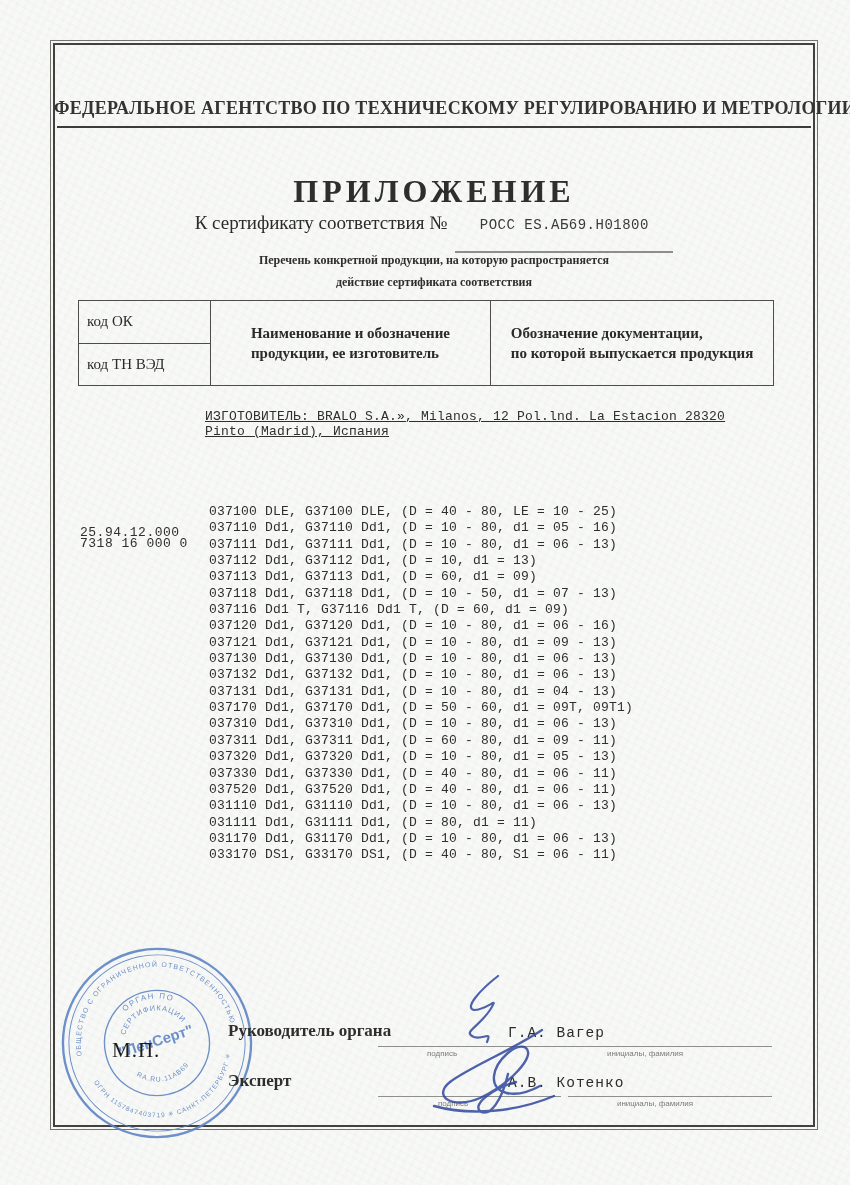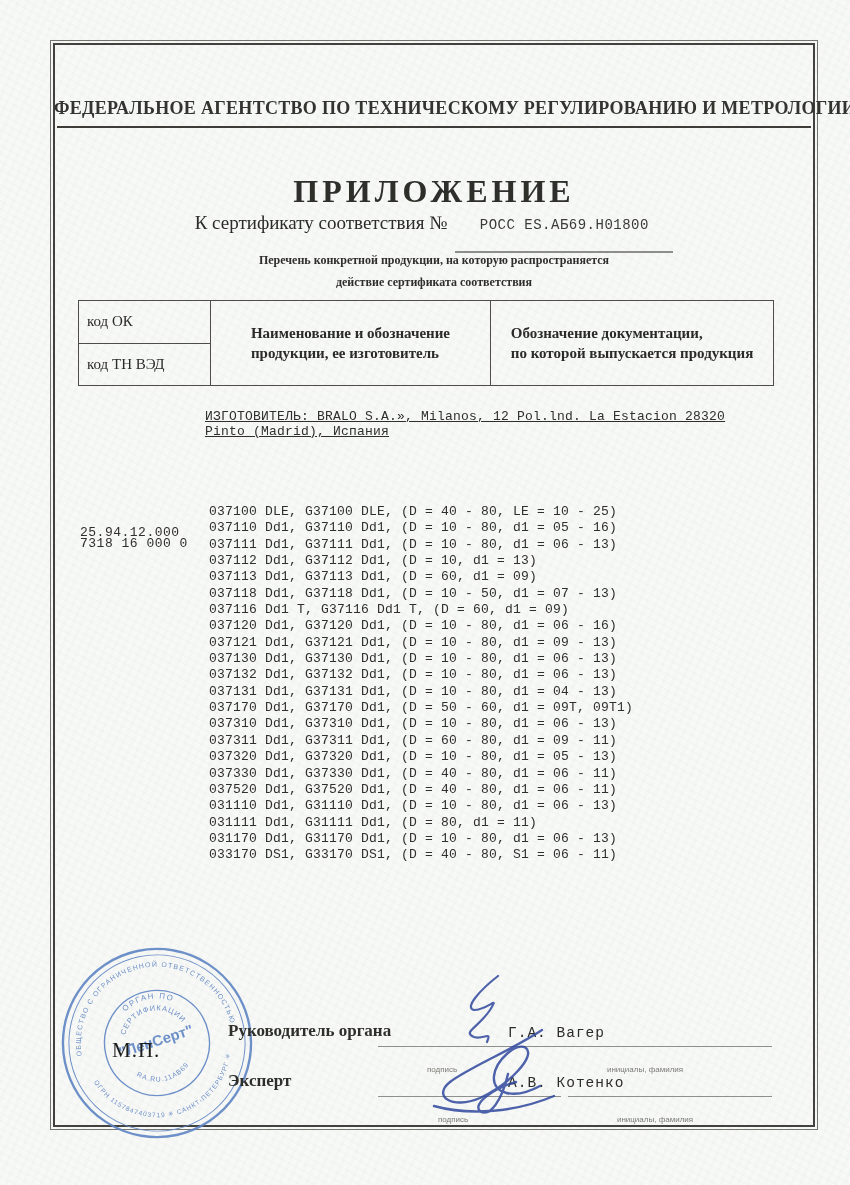--- a/index.html
+++ b/index.html
@@ -46,21 +46,21 @@
   .stamp{left:58px;top:944px;width:198px;height:198px;transform:rotate(-12deg);opacity:.9;}
   .mp{left:112px;top:1038px;font-size:21px;color:#1d1d1b;letter-spacing:1px;}
   .sig-label{left:228px;font-size:17px;font-weight:bold;color:#2e2e2a;}
   .sig-label.r1{top:1021px;}
   .sig-label.r2{top:1071px;text-align:right;}
   .sline{height:1px;background:#8f8f8b;}
   .l1a{left:378px;top:1046px;width:128px;}
   .l1b{left:504px;top:1046px;width:268px;}
   .l2a{left:378px;top:1096px;width:183px;}
   .l2b{left:568px;top:1096px;width:204px;}
-  .caption{font-family:"Liberation Sans", sans-serif;font-size:8px;color:#7c7c78;text-align:center;margin-top:16px;}
+  .caption{font-family:"Liberation Sans", sans-serif;font-size:8px;color:#7c7c78;text-align:center;}
   .cap1a{left:378px;top:1049px;width:128px;}
   .cap1b{left:560px;top:1049px;width:170px;}
   .cap2a{left:378px;top:1099px;width:150px;}
   .cap2b{left:570px;top:1099px;width:170px;}
   .sig-name{left:508px;font-family:"Liberation Mono", monospace;font-size:14.5px;letter-spacing:1px;color:#2c2c29;white-space:pre;}
   .n1{top:1025px;}
   .n2{top:1075px;}
   .handwriting{pointer-events:none;}
   .hw1{left:432px;top:970px;width:92px;height:80px;}
   .hw2{left:412px;top:1018px;width:162px;height:102px;}

